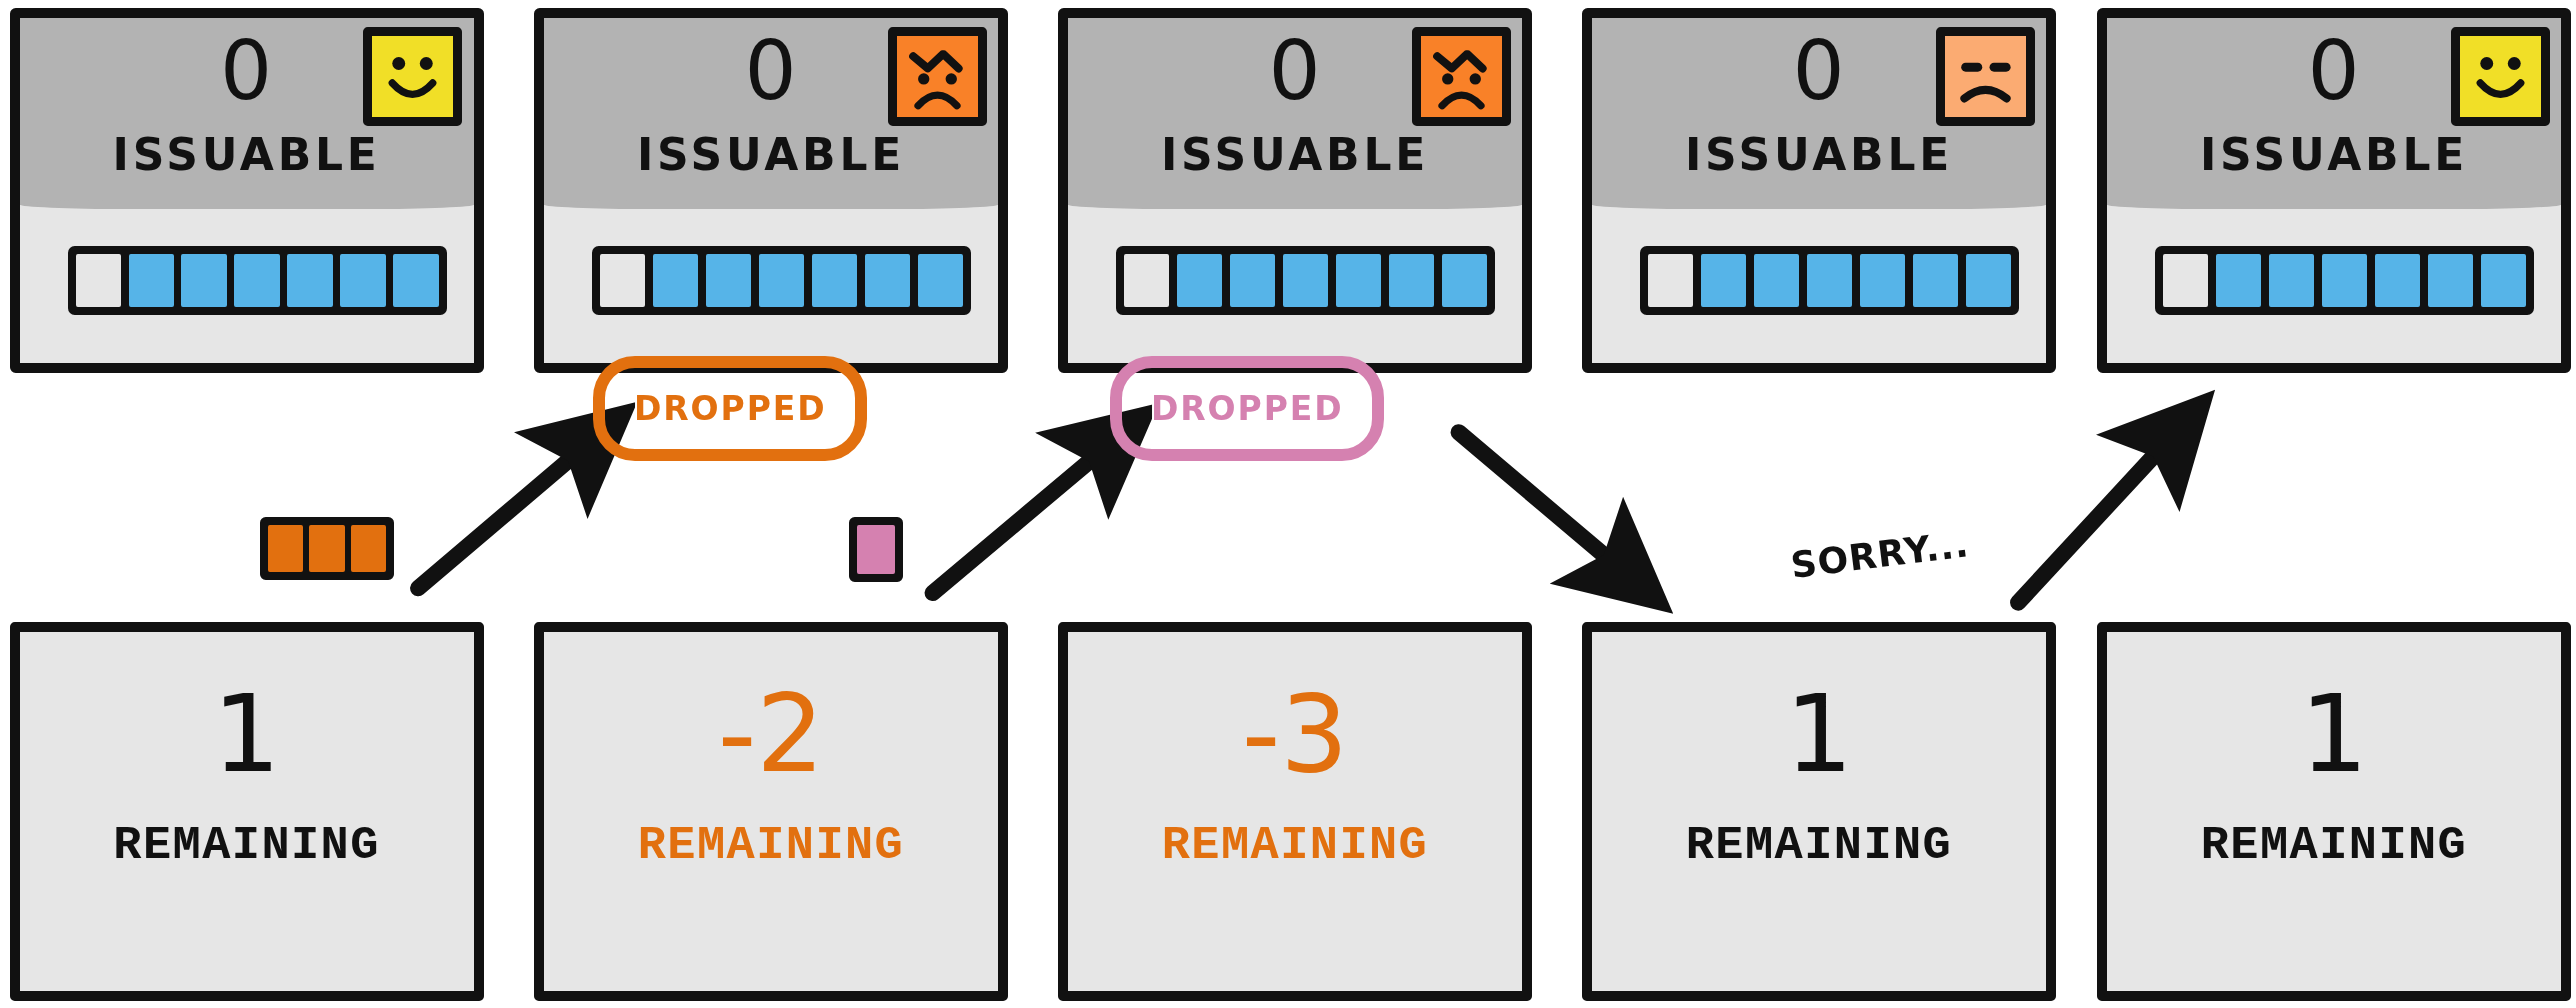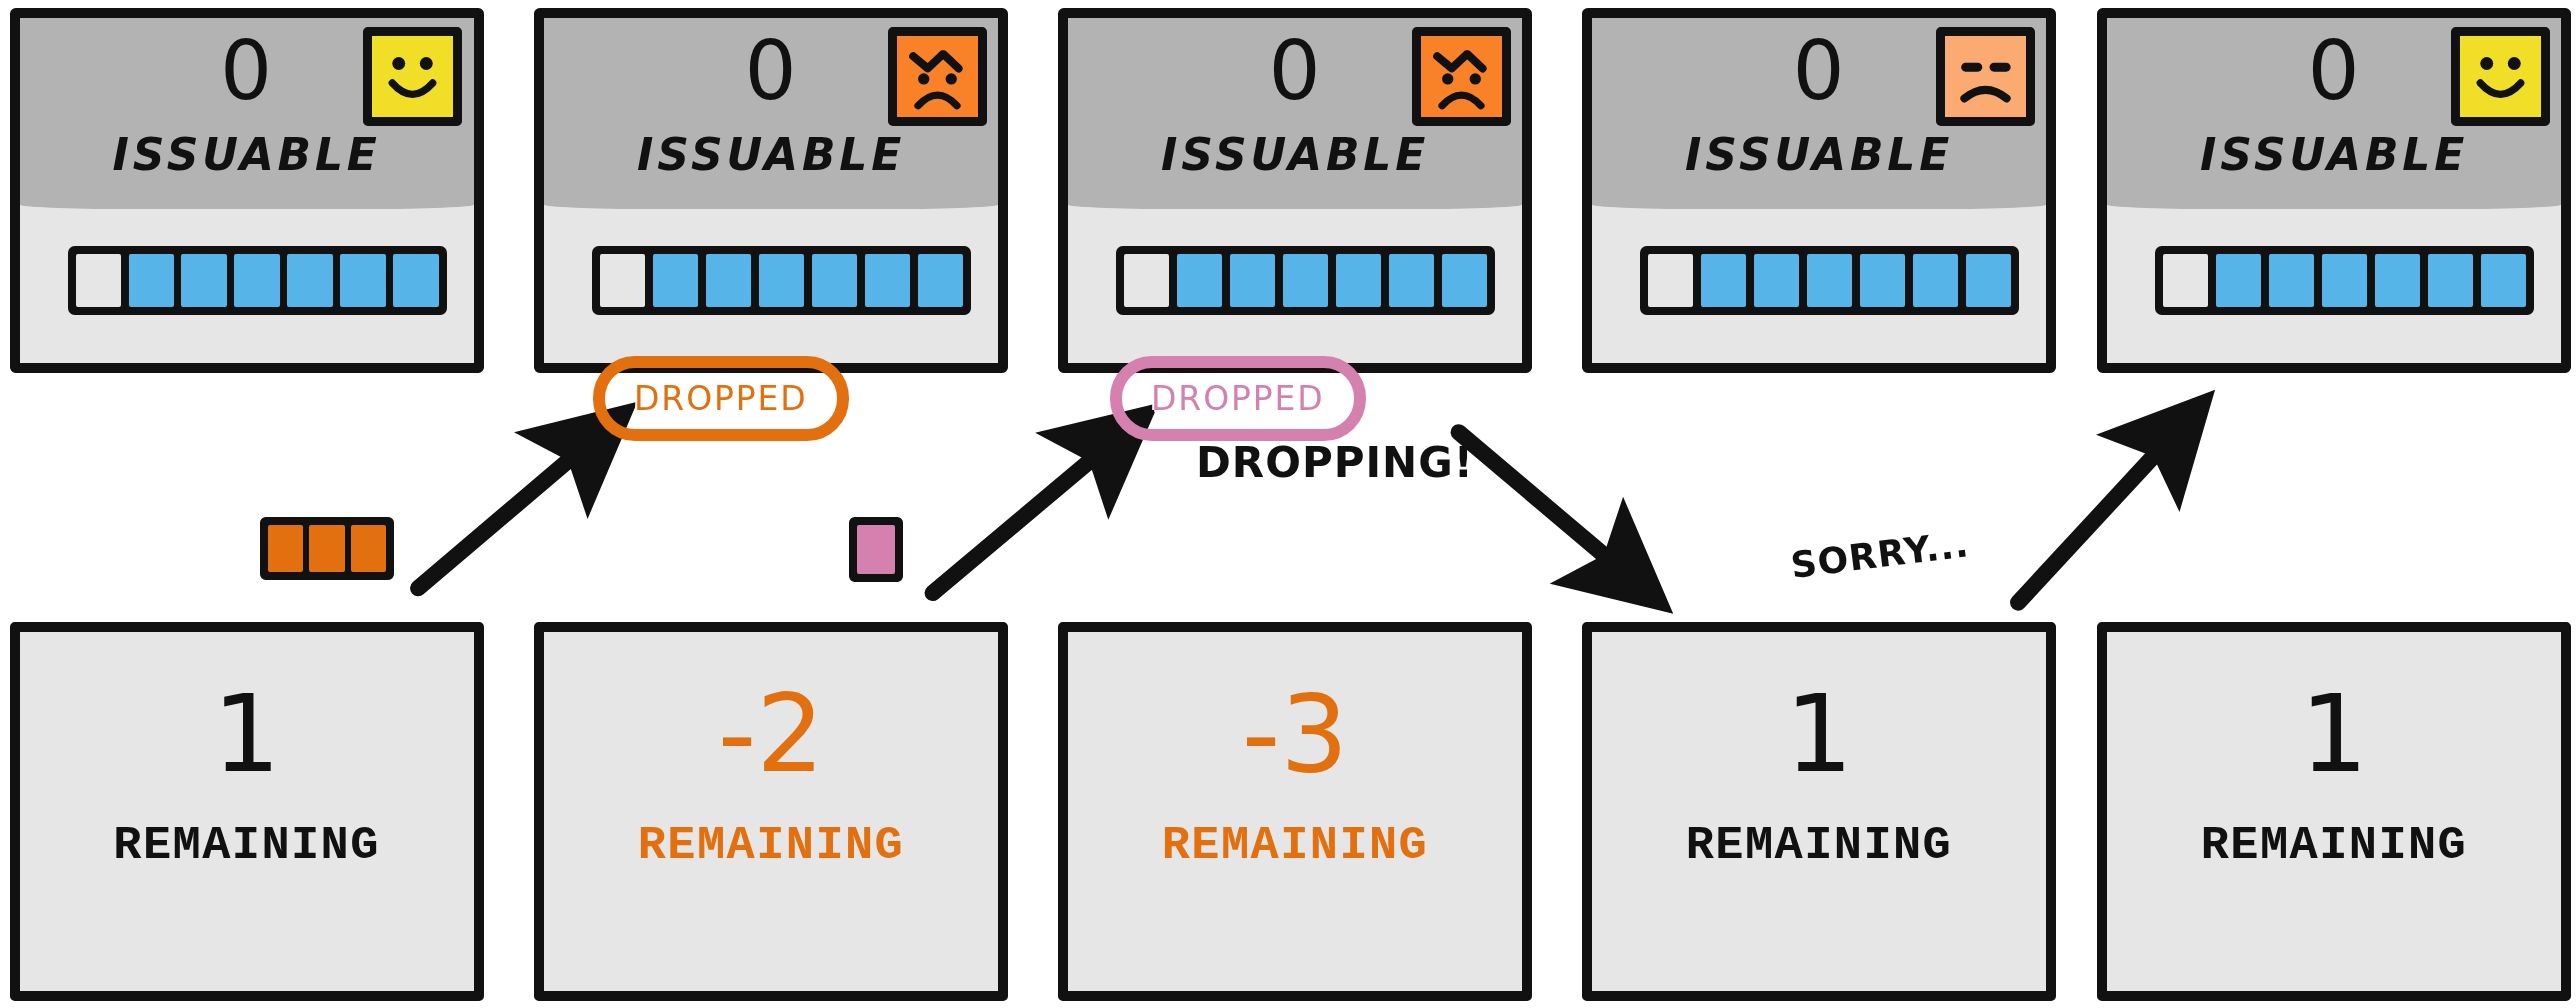--- a/index.html
+++ b/index.html
@@ -74,21 +74,20 @@
   .top-card .caption {
     position: absolute;
     left: 0;
     right: 0;
     top: 111px;
     text-align: center;
     font-size: 44px;
     font-weight: 700;
     letter-spacing: 3.8px;
     color: #111111;
-    font-style: italic;
   }
 
   .badge {
     position: absolute;
     top: 9.6px;
     right: 11.5px;
     width: 99px;
     height: 99px;
     border: 9.6px solid #111111;
     border-radius: 4.8px;
@@ -176,26 +175,26 @@
   #chip-orange { left: 260px; top: 517px; width: 134px; height: 63px; }
   #chip-orange .c { flex: 1 1 0; background: #e2700f; }
   #chip-pink { left: 849px; top: 517px; width: 54px; height: 65px; }
   #chip-pink .c { flex: 1 1 0; background: #d581b0; }
 
   
   .dropped {
     position: absolute;
     z-index: 7;
     font-size: 33px;
-    font-weight: 400;
+    font-weight: 700;
     letter-spacing: 1.9px;
     display: flex;
     align-items: center;
     justify-content: center;
-    padding: 11px 29px;
+    padding: 21px 29px;
     border-radius: 42px;
   }
   #dropped-orange {
     left: 593px; top: 356px;
     color: #e2700f;
     border: 12.4px solid #e2700f;
     background: transparent;
     text-shadow: -1.9px 0 #fff, 1.9px 0 #fff, 0 -1.9px #fff, 0 1.9px #fff;
   }
   #dropped-pink {
@@ -356,21 +355,20 @@
     </defs>
     <path d="M437 615 L617 462" stroke="#111111" stroke-width="17" fill="none" stroke-linecap="round" marker-end="url(#ah)"></path>
     <path d="M975 620 L1162 463" stroke="#111111" stroke-width="17" fill="none" stroke-linecap="round" marker-end="url(#ah)"></path>
     <path d="M1525 452 L1700 600" stroke="#111111" stroke-width="17" fill="none" stroke-linecap="round" marker-end="url(#ah)"></path>
     <path d="M2110 630 L2272 455" stroke="#111111" stroke-width="17" fill="none" stroke-linecap="round" marker-end="url(#ah)"></path>
   </svg>
 
   <div class="dropped" id="dropped-orange">DROPPED</div>
   <div class="dropped" id="dropped-pink">DROPPED</div>
 
-  <div class="anno" id="anno-dropping">DROPPING!</div>
   <div class="anno" id="anno-sorry">SORRY...</div>
 
   <div class="bot-card" style="left:9.6px;">
     <div class="num">1</div>
     <div class="lbl">REMAINING</div>
   </div>
   <div class="bot-card neg" style="left:534px;">
     <div class="num">-2</div>
     <div class="lbl">REMAINING</div>
   </div>

